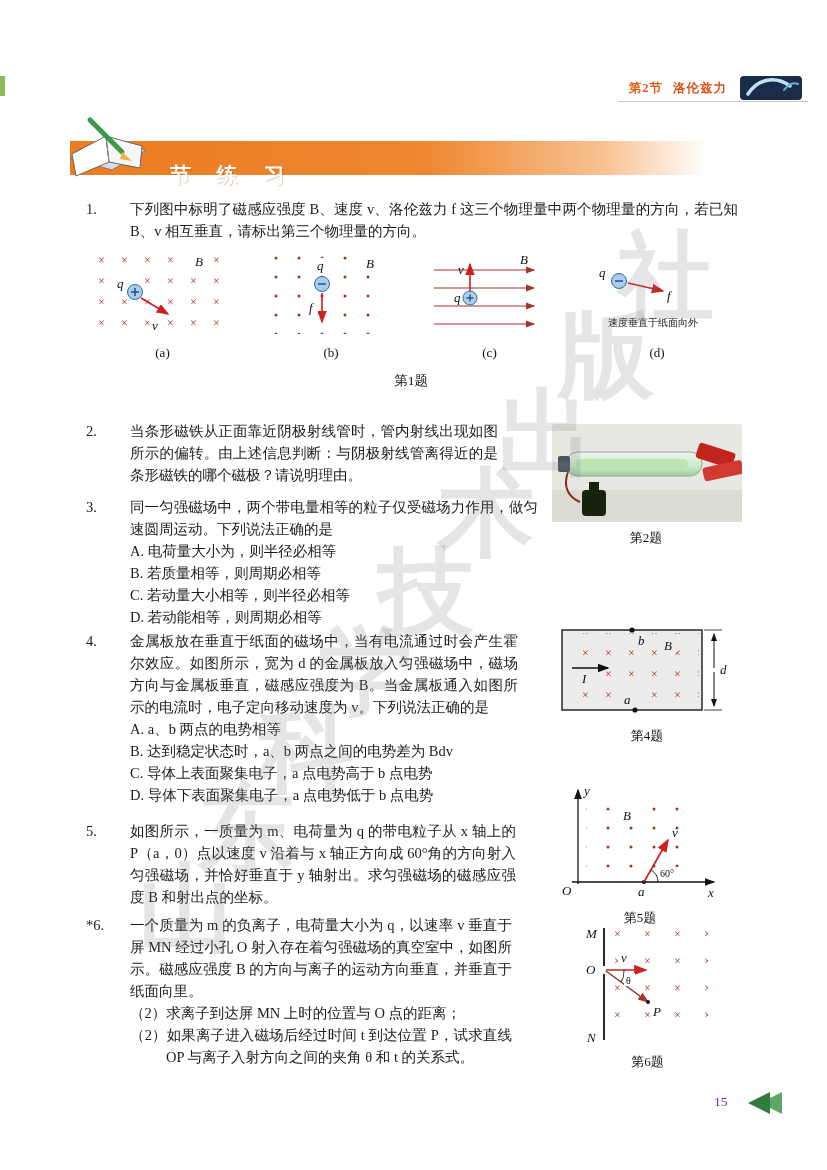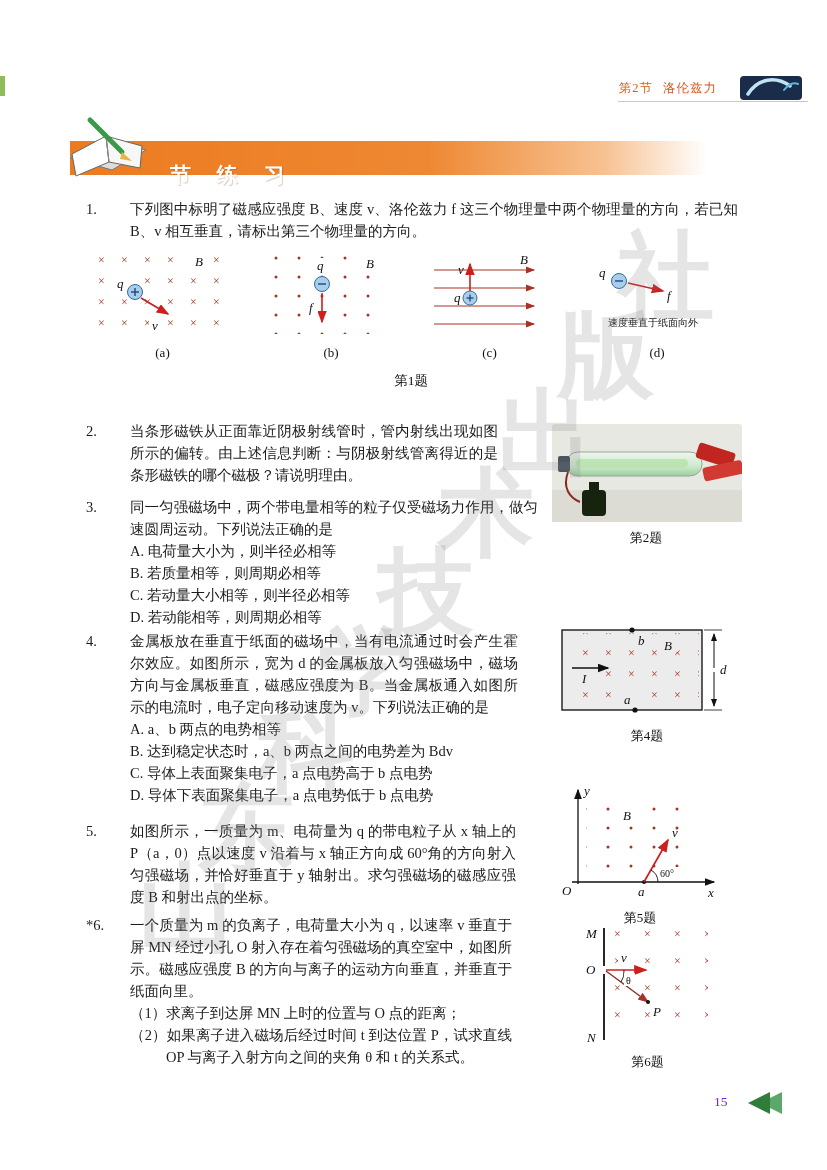--- a/index.html
+++ b/index.html
@@ -1,21 +1,21 @@
 <!DOCTYPE html>
 <html><head>
 <meta charset="utf-8">
 <style>
   * { margin:0; padding:0; box-sizing:border-box; }
   html,body { background:#9a9a9a; }
   body { font-family:"Liberation Serif", serif; }
   .page { width:827px; height:1170px; background:#ffffff; position:relative; margin:0 auto; overflow:hidden; }
 
   
-  .header-label { position:absolute; top:80px; right:110px; font-size:12.5px; font-weight:normal; color:#d9541b; letter-spacing:1px; }
+  .header-label { position:absolute; top:80px; right:100px; font-size:12.5px; font-weight:bold; color:#d9541b; letter-spacing:1px; }
   .header-label .sec { margin-right:10px; color:#e05c10; }
   .header-rule { position:absolute; top:101px; left:618px; width:190px; height:1px; background:#c9c9c9; }
   .logo { position:absolute; top:70px; left:740px; }
   .edge-mark { position:absolute; top:76px; left:0; width:5px; height:20px; background:#8fbc5a; }
 
   
   .banner { position:absolute; top:141px; left:70px; width:650px; height:34px;
             background:linear-gradient(90deg,#ec7b20 0%,#ee8832 55%,#f7c191 82%,#ffffff 98%); }
   .banner-title { position:absolute; left:100px; top:4px; font-size:21px; font-weight:bold; color:#ffffff;
                   letter-spacing:10px; font-family:"Liberation Sans", sans-serif; text-shadow:1px 1px 1px rgba(120,60,0,.25);margin-top:16px; }
@@ -268,21 +268,21 @@
       <rect x="102" y="85" width="23" height="12" fill="#fff"></rect>
       <text x="104" y="95" class="small">60°</text>
     </svg>
     <div class="figcap">第5题</div>
   </div>
 
   <div class="ex" style="top:914px; width:426px;">
     <div class="num">*6.</div>
     <div class="body">
       <div>一个质量为 m 的负离子，电荷量大小为 q，以速率 v 垂直于屏 MN 经过小孔 O 射入存在着匀强磁场的真空室中，如图所示。磁感应强度 B 的方向与离子的运动方向垂直，并垂直于纸面向里。</div>
-      <div class="sub">（1）求离子到达屏 MN 上时的位置与 O 点的距离；</div>
+      <div class="sub">（2）求离子到达屏 MN 上时的位置与 O 点的距离；</div>
       <div class="sub">（2）如果离子进入磁场后经过时间 t 到达位置 P，试求直线 OP 与离子入射方向之间的夹角 θ 和 t 的关系式。</div>
     </div>
   </div>
 
   <div class="figwrap" style="left:580px; top:922px; width:135px;">
     <svg width="135" height="124">
       <rect x="34" y="8" width="94" height="104" fill="url(#pcross2)"></rect>
       <line x1="24" y1="6" x2="24" y2="44" stroke="#111" stroke-width="1.8"></line>
       <line x1="24" y1="52" x2="24" y2="118" stroke="#111" stroke-width="1.8"></line>
       <text x="6" y="16" class="var">M</text>

